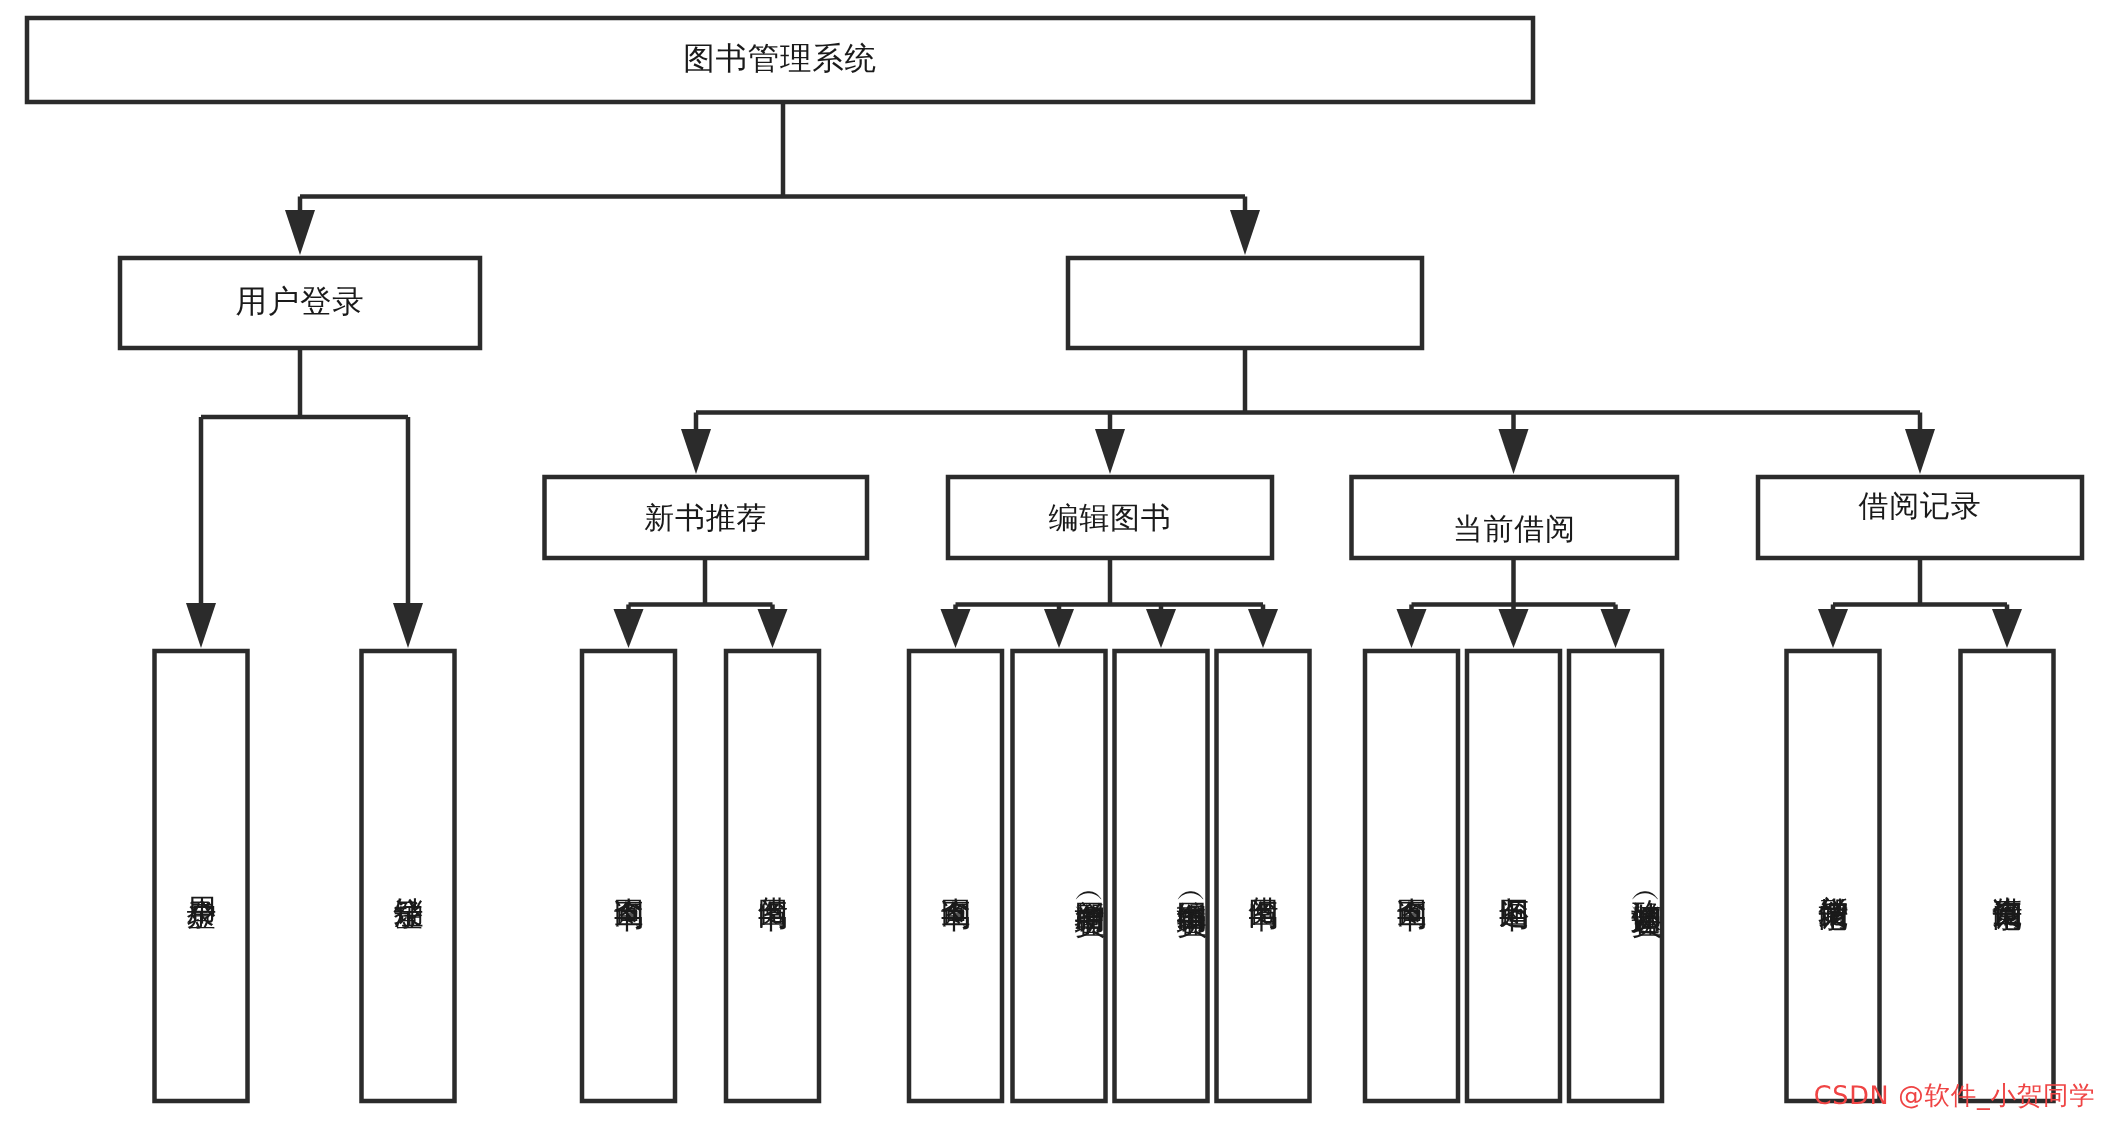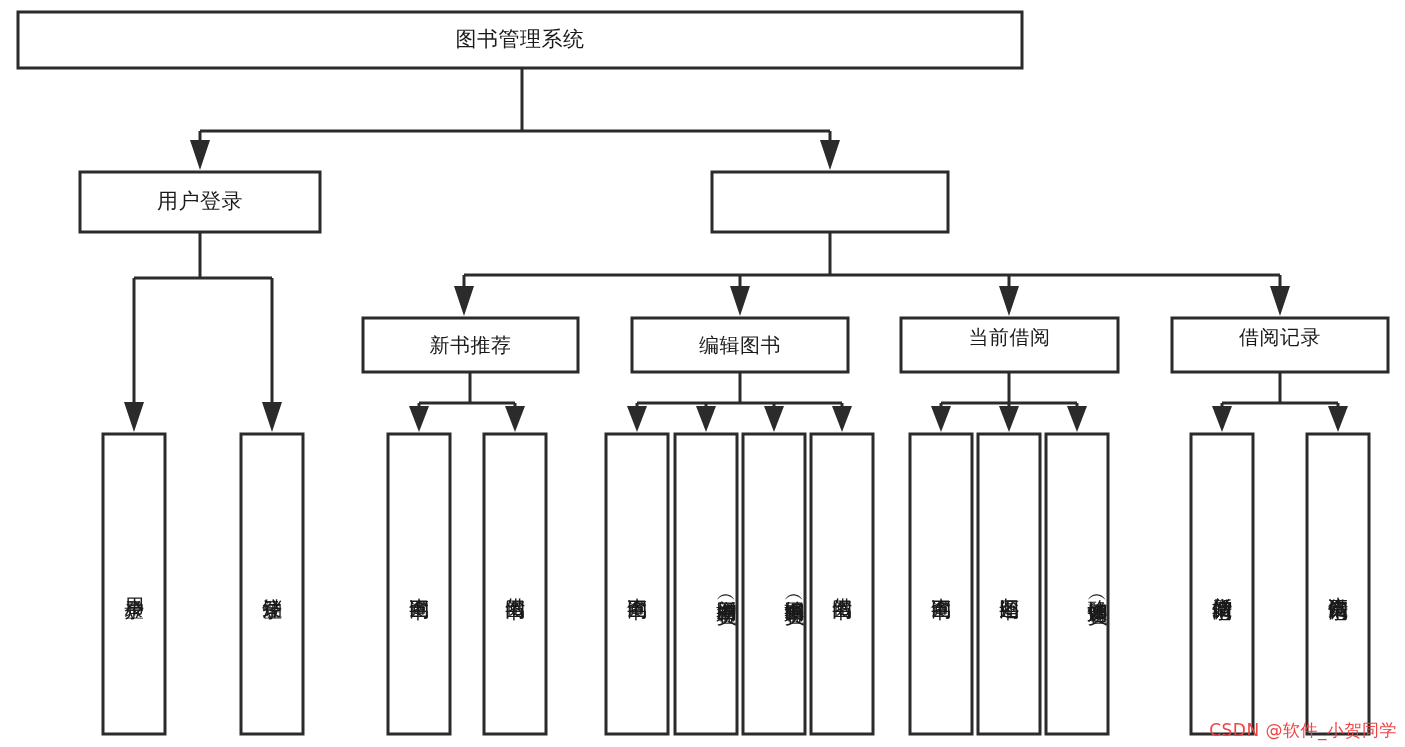--- a/index.html
+++ b/index.html
@@ -189,21 +189,21 @@
     <rect class="node-box" x="1191" y="434" width="62" height="300"></rect>
     <rect class="node-box" x="1307" y="434" width="62" height="300"></rect>
   </svg>
 
   <div class="node-label-h" style="left:18px; top:12px; width:1004px; height:56px;">图书管理系统</div>
 
   <div class="node-label-h" style="left:80px; top:172px; width:240px; height:60px;">用户登录</div>
 
   <div class="node-label-h small" style="left:363px; top:318px; width:215px; height:54px;">新书推荐</div>
   <div class="node-label-h small" style="left:632px; top:318px; width:216px; height:54px;">编辑图书</div>
-  <div class="node-label-h small" style="left:901px; top:310px; width:217px; height:54px;">当前借阅</div>
+  <div class="node-label-h small" style="left:901px; top:325px; width:217px; height:54px;">当前借阅</div>
   <div class="node-label-h small" style="left:1172px; top:318px; width:216px; height:38px;">借阅记录</div>
 
   <div class="node-label-v" style="left:103px; top:434px; width:62px; height:300px;">用户登录</div>
   <div class="node-label-v" style="left:241px; top:434px; width:62px; height:300px;">注销登录</div>
 
   <div class="node-label-v" style="left:388px; top:434px; width:62px; height:300px;">查询图书</div>
   <div class="node-label-v" style="left:484px; top:434px; width:62px; height:300px;">借阅图书</div>
 
   <div class="node-label-v" style="left:606px; top:434px; width:62px; height:300px;">查询图书</div>
   <div class="node-label-v" style="left:675px; top:434px; width:62px; height:300px; align-items:flex-start; padding-top:8px; box-sizing:border-box;">新增图书（管理员）</div>

